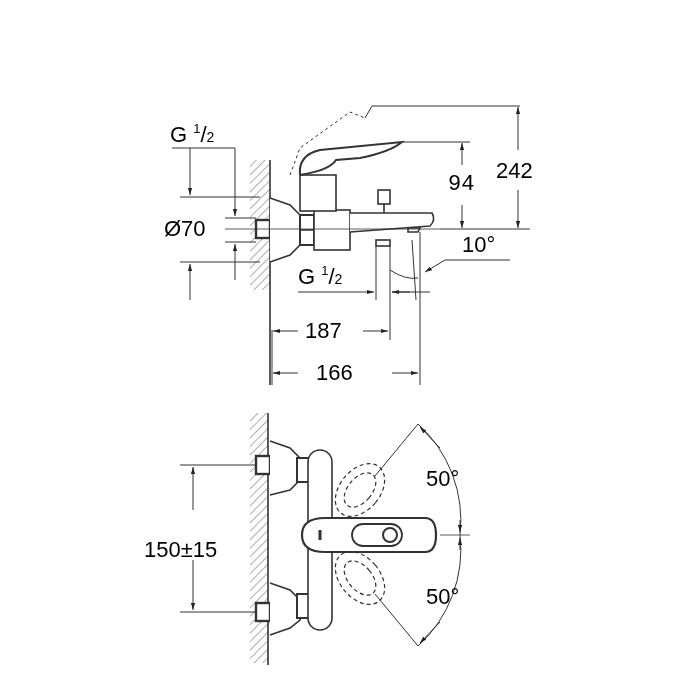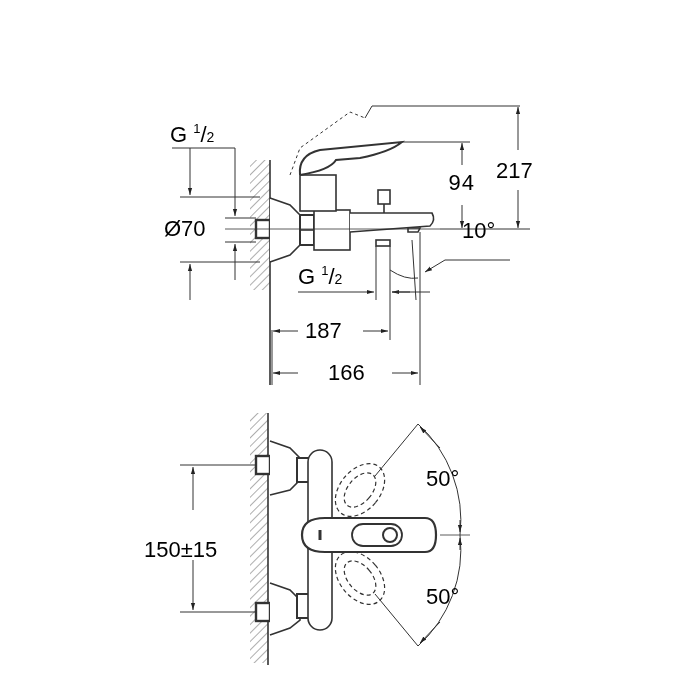--- a/index.html
+++ b/index.html
@@ -144,19 +144,19 @@
 <div class="lbl" style="left:170px;top:124px;">
   <span>G</span>
   <sup>1</sup>/<span style="font-size:14px">2</span>
 </div>
 <div class="lbl" style="left:164px;top:218px;text-align:center;">Ø70</div>
 <div class="lbl" style="left:298px;top:266px;">
   <span>G</span>
   <sup>1</sup>/<span style="font-size:14px">2</span>
 </div>
 <div class="lbl" style="left:448px;top:174px;font-family:Liberation Mono, monospace;">94</div>
-<div class="lbl" style="left:496px;top:160px;">217</div>
-<div class="lbl" style="left:462px;top:220px;">10°</div>
+<div class="lbl" style="left:496px;top:160px;">242</div>
+<div class="lbl" style="left:462px;top:234px;">10°</div>
 <div class="lbl" style="left:305px;top:320px;">187</div>
-<div class="lbl" style="left:328px;top:362px;">166</div>
+<div class="lbl" style="left:316px;top:362px;">166</div>
 <div class="lbl" style="left:144px;top:527px;margin-top:12px;">150±15</div>
 <div class="lbl" style="left:426px;top:468px;">50°</div>
 <div class="lbl" style="left:426px;top:586px;">50°</div>
 
 </body></html>

